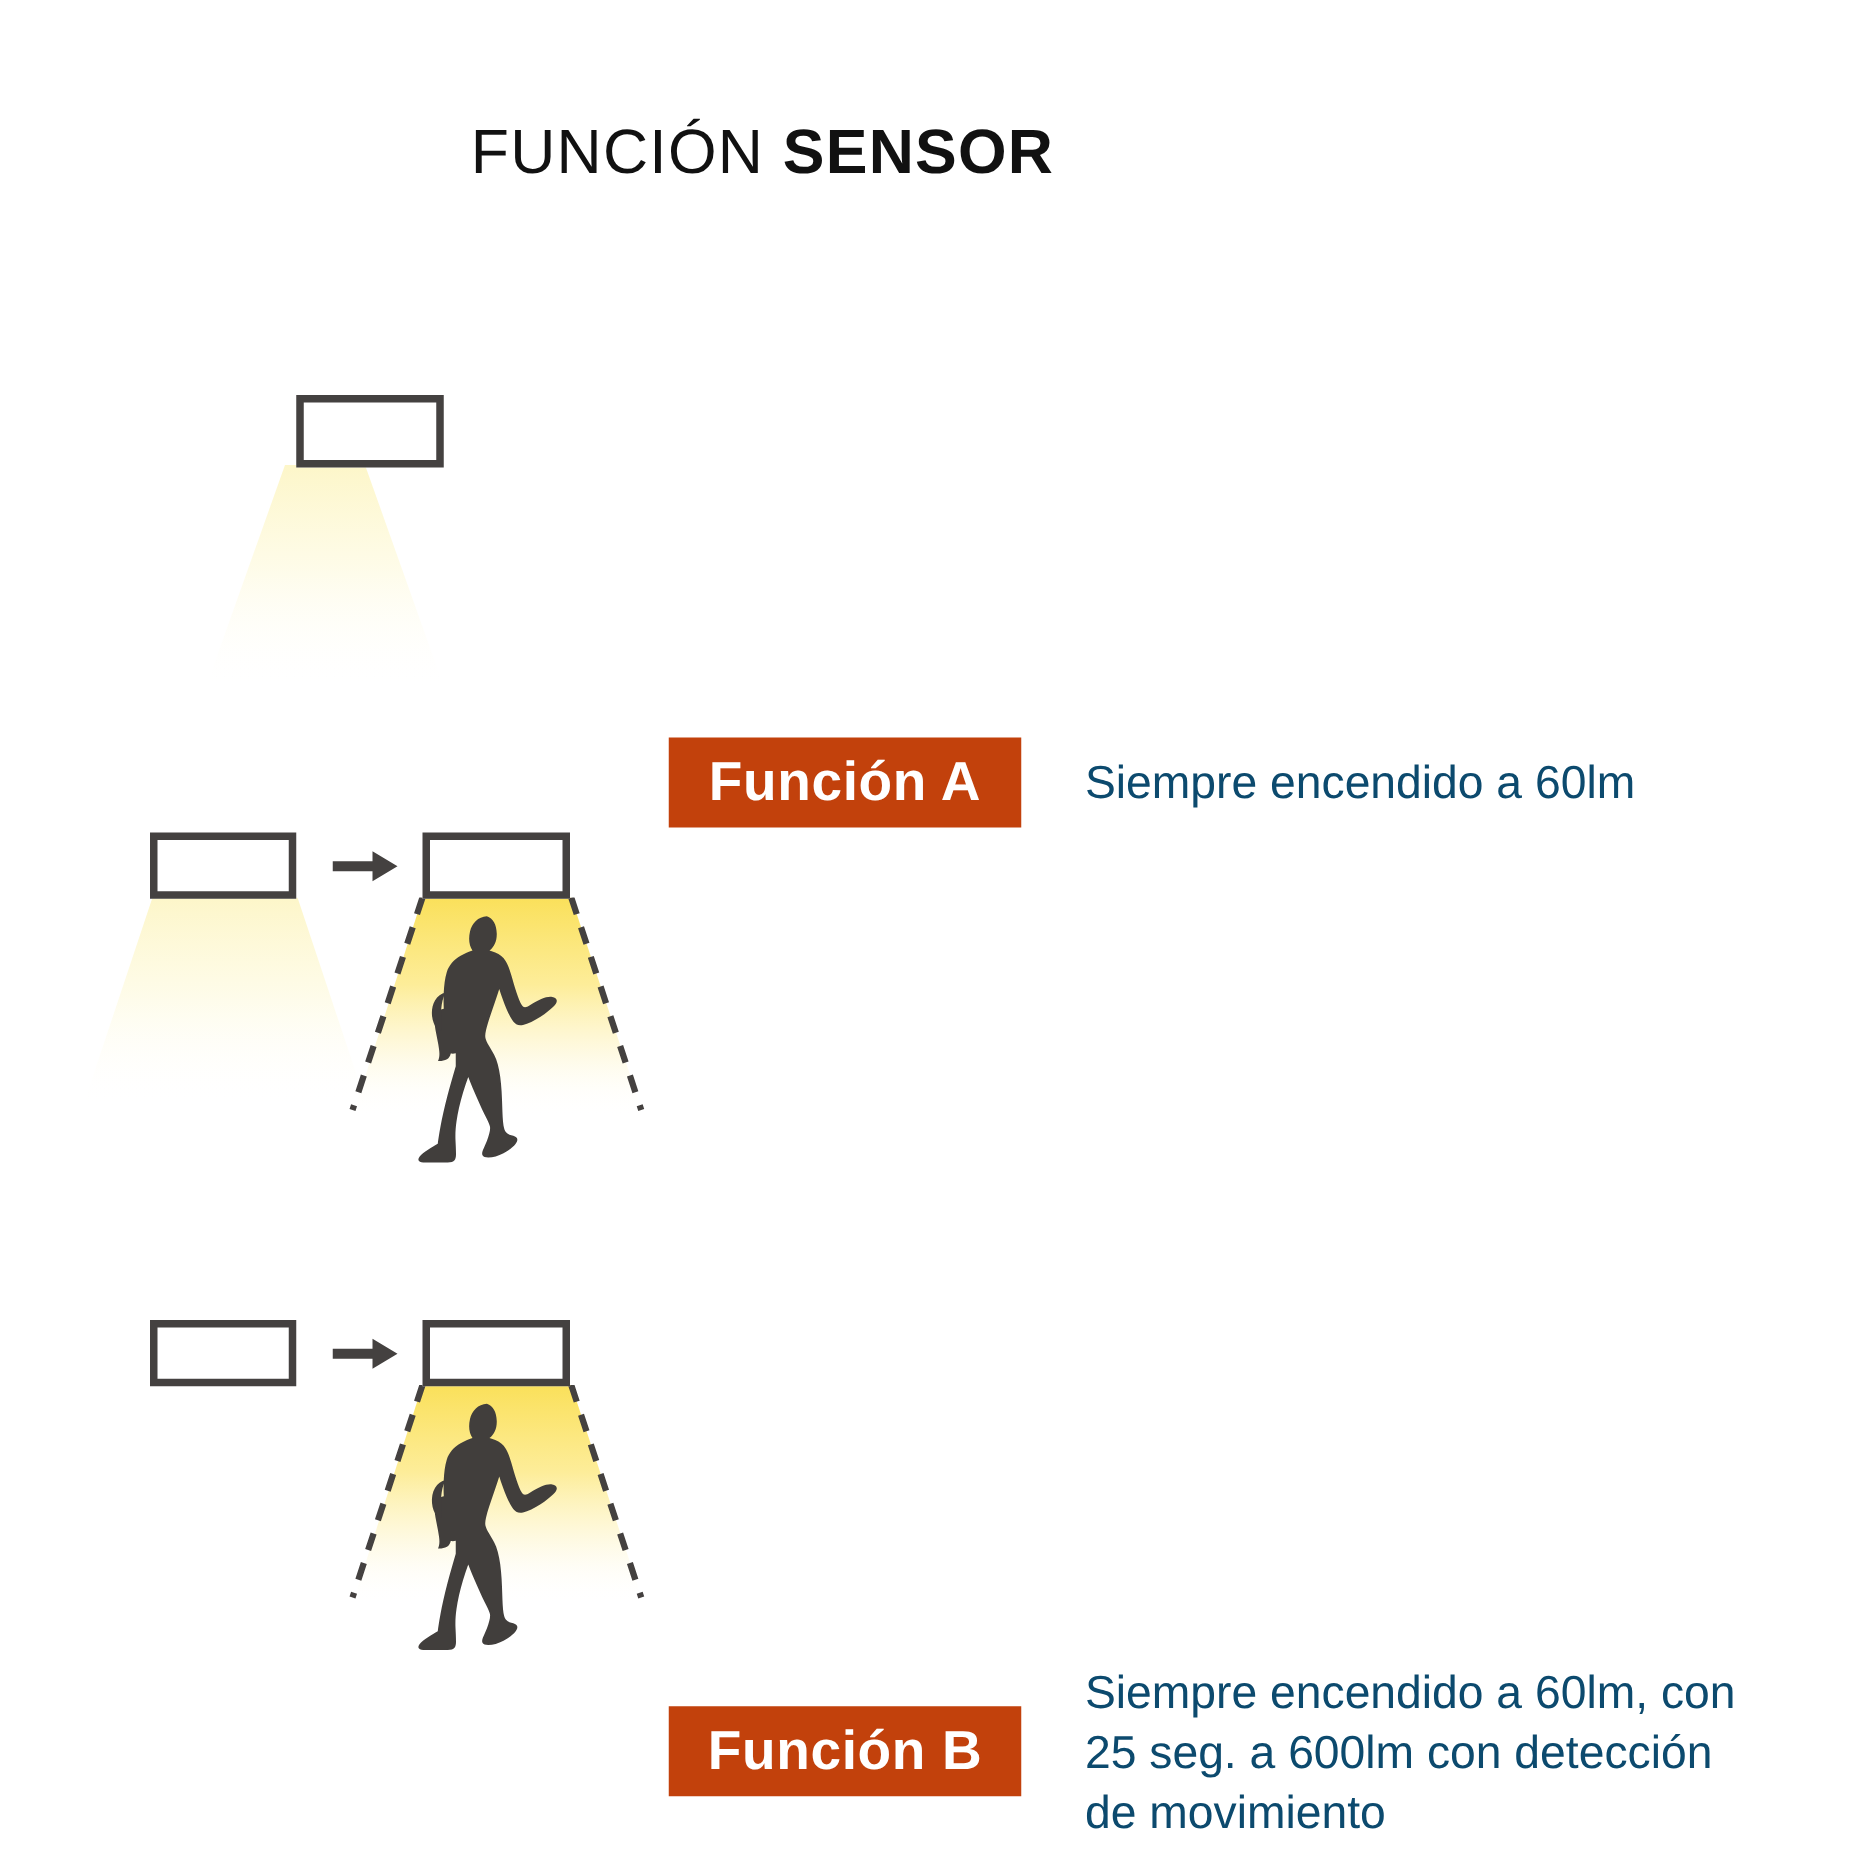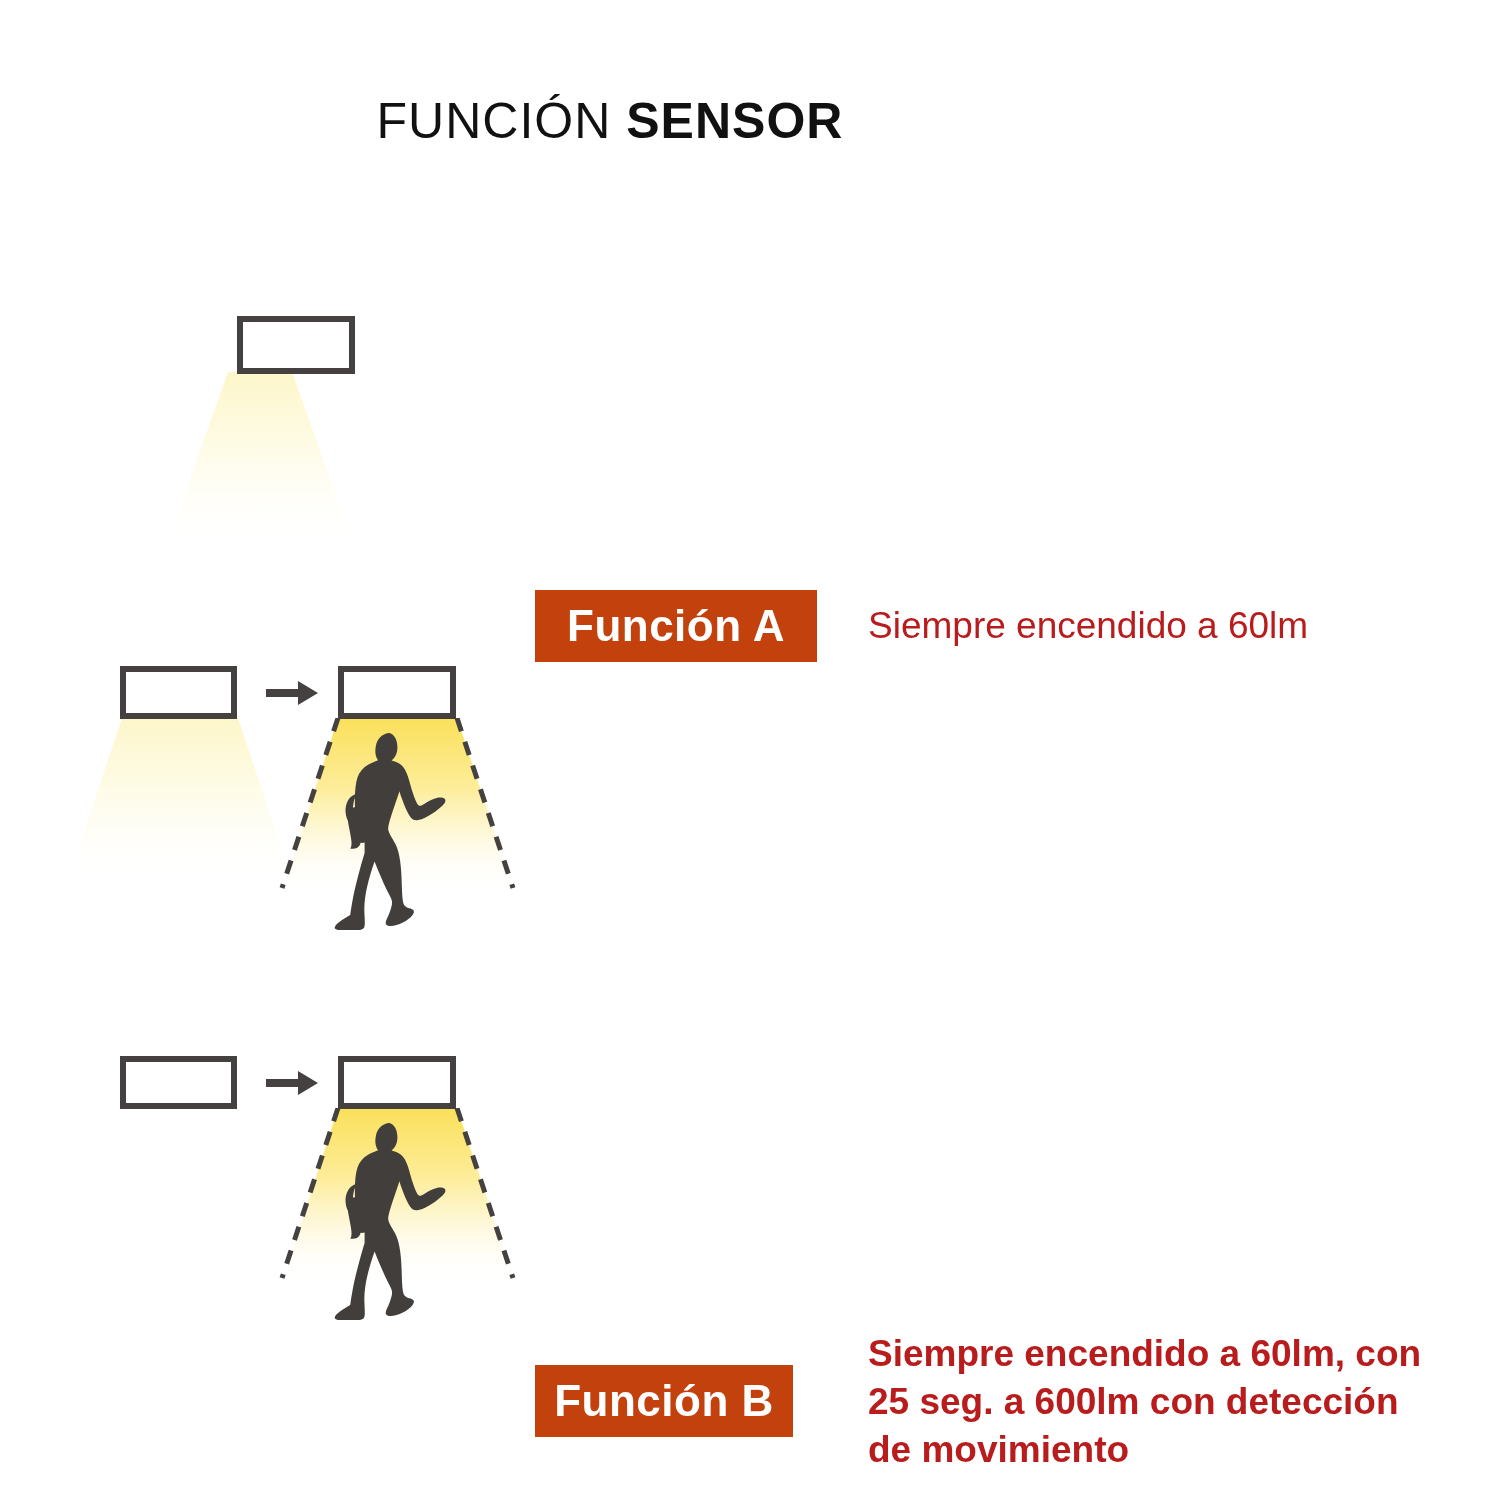--- a/index.html
+++ b/index.html
@@ -89,29 +89,29 @@
     white-space: nowrap;
     box-sizing: border-box;
   }
 
   
   .desc {
     position: absolute;
     font-size: 37px;
     line-height: 1.30;
     font-weight: 400;
-    color: #b91c1c;
+    color: #0c4a6e;
     white-space: pre-line;
   }
 
   #badge-a { left: 535px; top: 310px; width: 282px; height: 72px; }
   #desc-a  { left: 868px; top: 322px; width: 600px; }
 
-  #badge-b { left: 535px; top: 735px; width: 258px; height: 72px; }
-  #desc-b  { left: 868px; top: 700px; width: 570px; font-weight: bold; }
+  #badge-b { left: 535px; top: 735px; width: 282px; height: 72px; }
+  #desc-b  { left: 868px; top: 700px; width: 570px; }
 </style>
 </head>
 <body>
 
 <div class="title">
   <span class="light">FUNCIÓN </span><span class="bold">SENSOR</span>
 </div>
 
 <div class="row" id="row-a">
 

